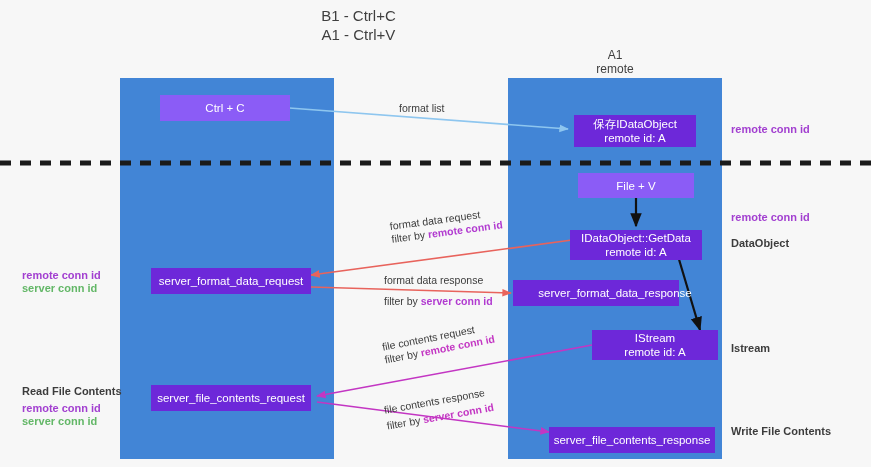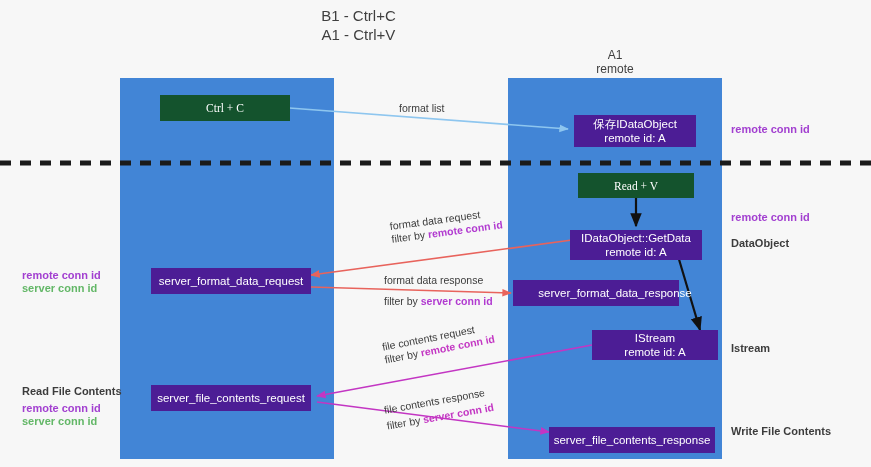--- a/index.html
+++ b/index.html
@@ -61,22 +61,22 @@
     flex-direction: column;
     align-items: center;
     justify-content: center;
     text-align: center;
     font-size: 11.5px;
     line-height: 14px;
     color: #ffffff;
     padding: 3px 6px;
     white-space: pre;
   }
-  .node.orange { background: #4c1d95; }
-  .node.green  { background: #14532d; font-family: Liberation Serif, serif; }
+  .node.orange { background: #6d28d9; }
+  .node.green  { background: #8b5cf6; }
 
   
   .ann {
     font-size: 11px;
     line-height: 13px;
     white-space: pre;
   }
   .ann.purple { color: #a23fd0; font-weight: bold; }
   .ann.green  { color: #63b767; font-weight: bold; }
   .ann.dark   { color: #3c3c3c; font-weight: bold; }
@@ -147,21 +147,21 @@
     <line x1="592" y1="345" x2="317" y2="396" stroke="#c336c3" stroke-width="1.6" marker-end="url(#ah-mag)"></line>
 
     <line x1="317" y1="402" x2="549" y2="432" stroke="#c336c3" stroke-width="1.6" marker-end="url(#ah-mag)"></line>
   </svg>
 
   <div class="abs node green" style="left:160px; top:95px;  width:130px; height:26px;">Ctrl + C</div>
 
   <div class="abs node orange" style="left:574px; top:115px; width:122px; height:32px;">保存IDataObject
 remote id: A</div>
 
-  <div class="abs node green" style="left:578px; top:173px; width:116px; height:25px;">Read + V</div>
+  <div class="abs node green" style="left:578px; top:173px; width:116px; height:25px;">File + V</div>
 
   <div class="abs node orange" style="left:570px; top:230px; width:132px; height:30px;">IDataObject::GetData
 remote id: A</div>
 
   <div class="abs node orange" style="left:151px; top:268px; width:160px; height:26px;">server_format_data_request</div>
 
   <div class="abs node orange" style="left:513px; top:280px; width:166px; height:26px;padding-left:44px;">server_format_data_response</div>
 
   <div class="abs node orange" style="left:592px; top:330px; width:126px; height:30px;">IStream
 remote id: A</div>

